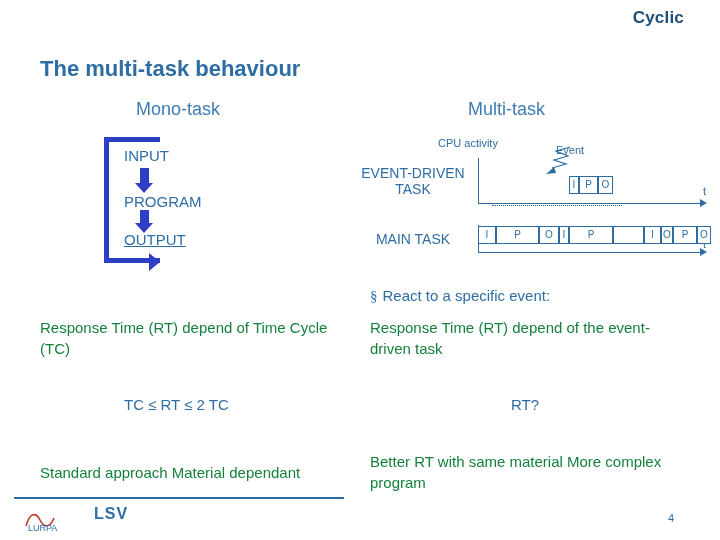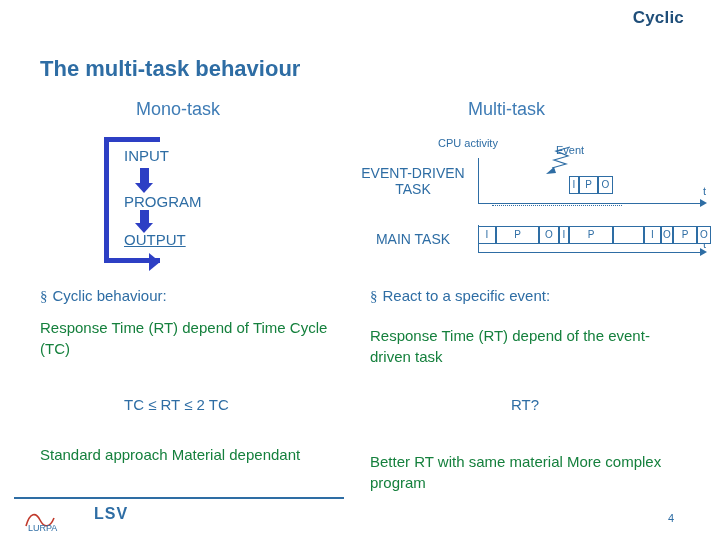--- a/index.html
+++ b/index.html
@@ -201,31 +201,31 @@
   .b-left { left: 40px; top: 287px; }
   .b-right { left: 370px; top: 287px; }
 
   .para {
     position: absolute;
     font-size: 15px;
     line-height: 21px;
     color: #15803d;
   }
   .p-left { left: 40px; top: 317px; width: 310px; }
-  .p-right { left: 370px; top: 325px; width: 310px; }
+  .p-right { left: 370px; top: 317px; width: 310px; }
 
   .center-line {
     position: absolute;
     font-size: 15px;
     color: #2e6da4;
   }
   .c-left { left: 124px; top: 396px; }
   .c-right { left: 511px; top: 396px; }
 
-  .p-left2 { left: 40px; top: 444px; width: 310px; }
+  .p-left2 { left: 40px; top: 462px; width: 310px; }
   .p-right2 { left: 370px; top: 451px; width: 310px; }
 
   
   .footer-rule {
     position: absolute;
     left: 14px;
     top: 497px;
     width: 330px;
     height: 2px;
     background: #2e6da4;
@@ -305,23 +305,20 @@
   <div class="tbox row-bot" style="left:496px;width:43px;">P</div>
   <div class="tbox row-bot" style="left:539px;width:20px;">O</div>
   <div class="tbox row-bot" style="left:559px;width:10px;">I</div>
   <div class="tbox row-bot" style="left:569px;width:44px;">P</div>
   <div class="tbox row-bot" style="left:613px;width:31px;"></div>
   <div class="tbox row-bot" style="left:644px;width:17px;">I</div>
   <div class="tbox row-bot" style="left:661px;width:12px;">O</div>
   <div class="tbox row-bot" style="left:673px;width:24px;">P</div>
   <div class="tbox row-bot" style="left:697px;width:14px;">O</div>
 
-  <div class="bullet b-left">
-    <span class="mark">§</span><span>Cyclic behaviour:</span>
-  </div>
   <div class="para p-left">Response Time (RT) depend of Time Cycle (TC)</div>
   <div class="center-line c-left">TC ≤ RT ≤ 2 TC</div>
   <div class="para p-left2">Standard approach Material dependant</div>
 
   <div class="bullet b-right">
     <span class="mark">§</span><span>React to a specific event:</span>
   </div>
   <div class="para p-right">Response Time (RT) depend of the event-driven task</div>
   <div class="center-line c-right">RT?</div>
   <div class="para p-right2">Better RT with same material More complex program</div>

